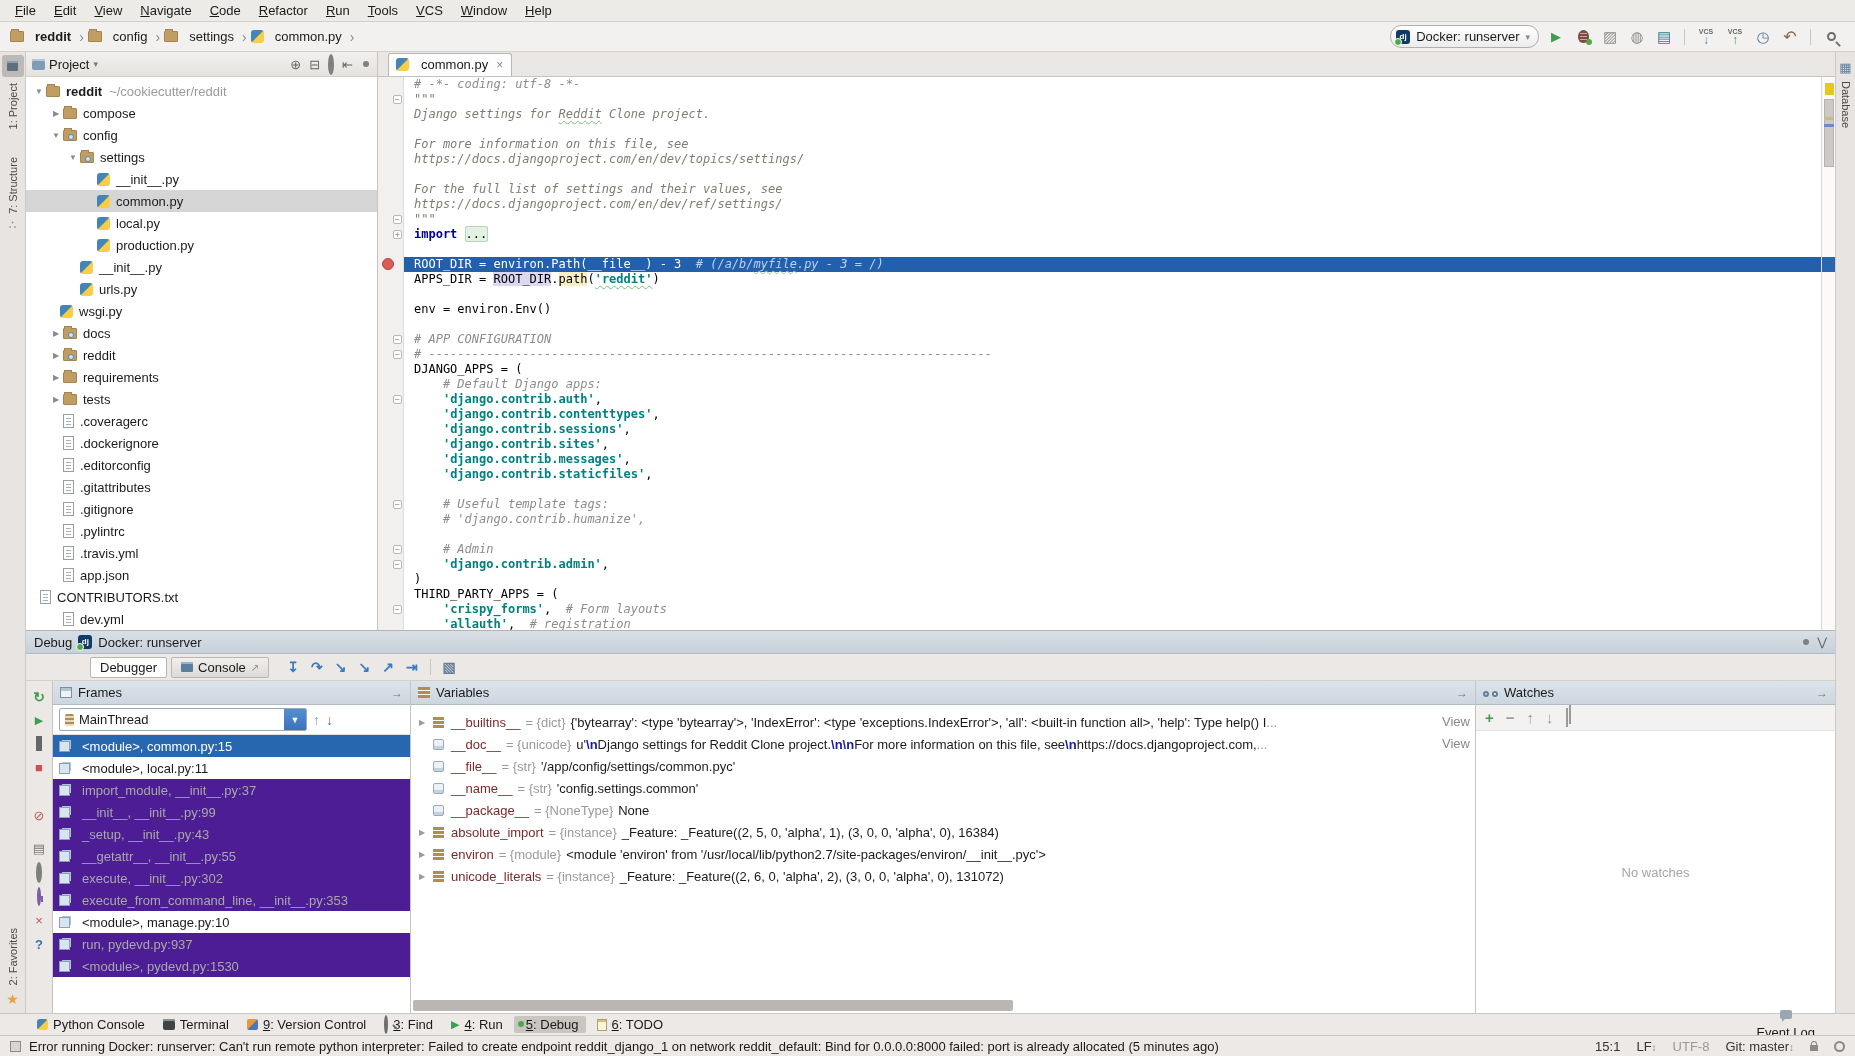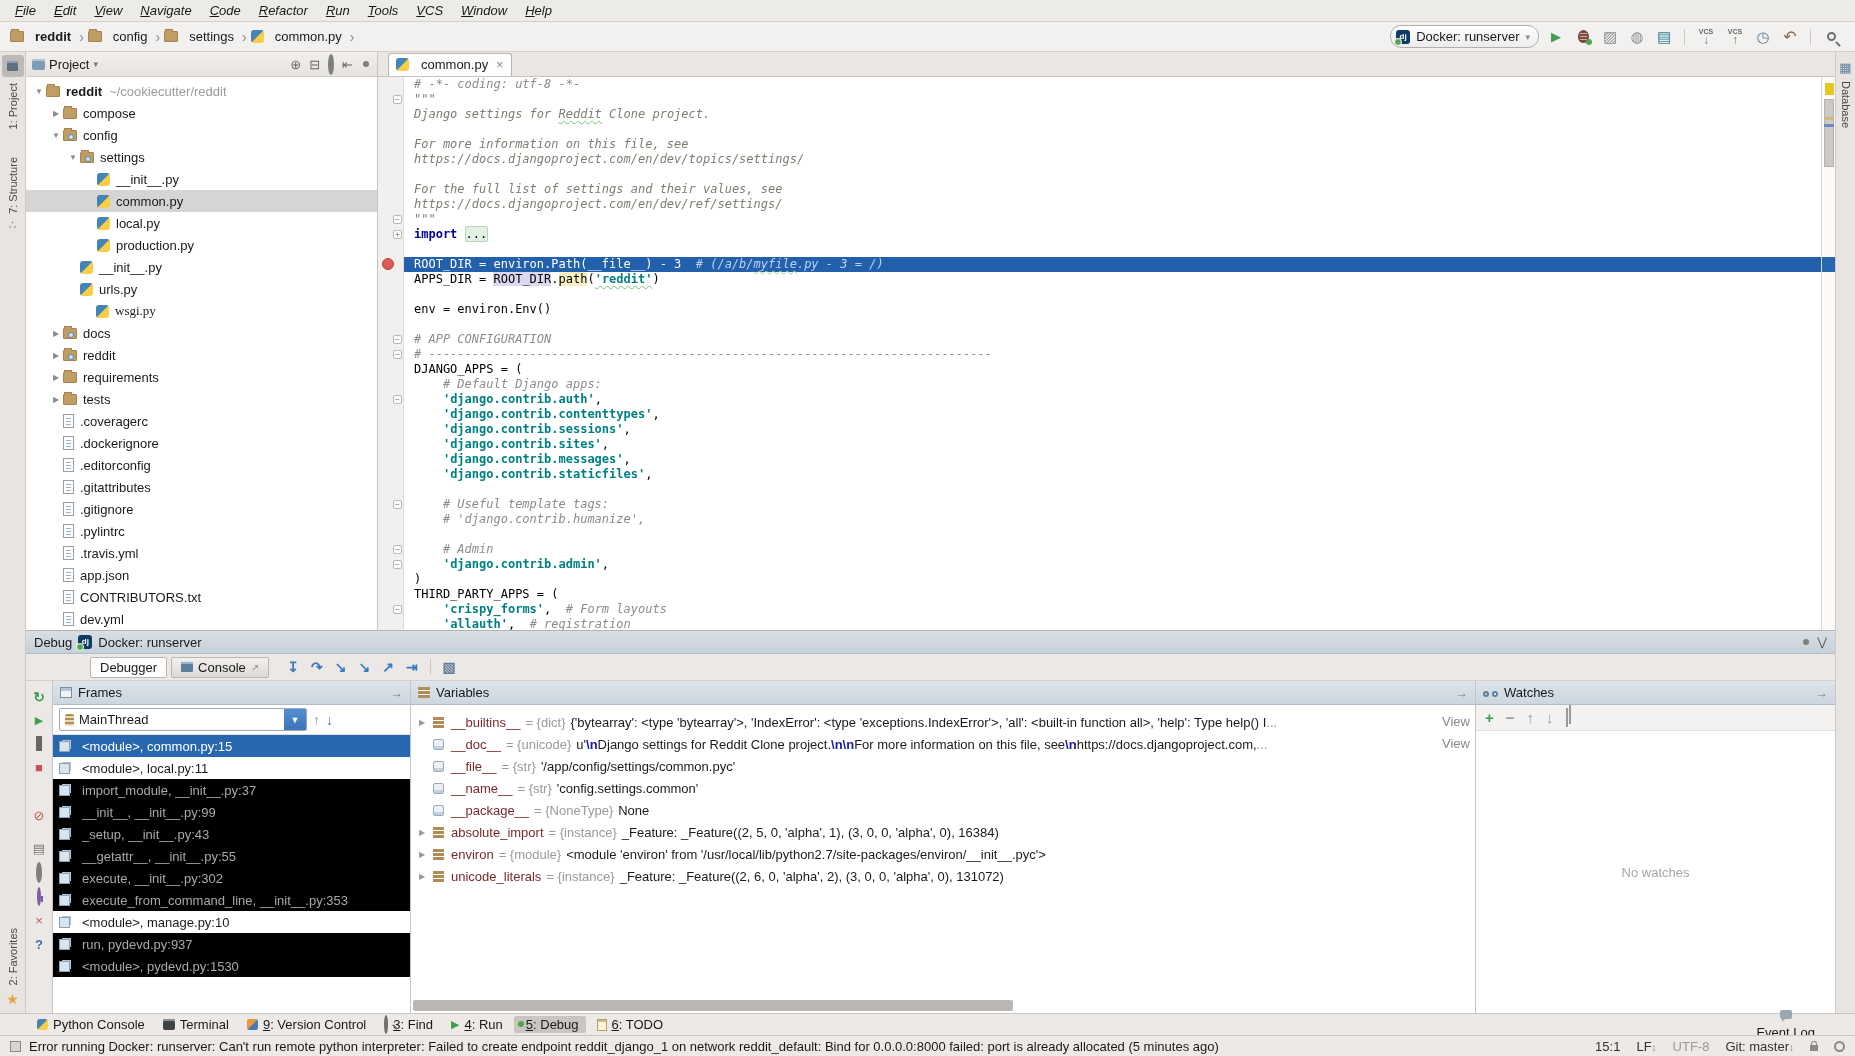--- a/index.html
+++ b/index.html
@@ -1,21 +1,21 @@
 <!DOCTYPE html>
 <html><head>
 <meta charset="utf-8">
 <style>
   * { margin:0; padding:0; box-sizing:border-box; }
   html,body { width:1855px; height:1056px; overflow:hidden; }
   body { font-family:"Liberation Sans",sans-serif; font-size:13px; color:#1a1a1a; background:#ebe8e5; position:relative; }
 
   
   #menubar { position:absolute; left:0; top:0; width:1855px; height:22px; background:#edeBE8; border-bottom:1px solid #d3d0cc; display:flex; align-items:center; padding-left:6px; }
-  .menu-item { display:inline-block; padding:0 9px; line-height:21px; cursor:default;font-style:italic; }
+  .menu-item { display:inline-block; padding:0 9px; line-height:21px; cursor:default; }
   .menu-item::first-letter { text-decoration:underline; }
 
   
   #topbar { position:absolute; left:0; top:22px; width:1855px; height:30px; background:#f3f1ef; border-bottom:1px solid #d3d0cc; display:flex; align-items:center; padding:0 14px 0 10px; }
   .crumb { display:flex; align-items:center; margin-right:4px; }
   .crumb::after { content:"\203A"; color:#8a8a8a; margin-left:8px; font-size:14px; }
   .crumb .clabel { margin-left:5px; }
   .b-1 { font-weight:bold; }
   #topbar-right { margin-left:auto; display:flex; align-items:center; gap:7px; }
 
@@ -153,21 +153,21 @@
   #thread-combo { display:flex; align-items:center; width:248px; height:23px; background:#fff; border:1px solid #9fa8b0; border-radius:2px; overflow:hidden; }
   .spool-glyph { width:9px; height:12px; margin:0 5px; background:repeating-linear-gradient(#b08d55 0 2px,#e8d9b8 2px 4px); border-radius:2px; }
   #thread-combo .combo-btn { margin-left:auto; width:22px; height:23px; background:linear-gradient(#5590d4,#3a72bb); color:#fff; display:flex; align-items:center; justify-content:center; font-size:9px; }
   .arr-up { color:#9a9a9a; font-weight:bold; font-size:14px; }
   .arr-down { color:#4a7ab5; font-weight:bold; font-size:14px; }
 
   #frames-list { flex:1; overflow:hidden; }
   .frame-row { height:22px; display:flex; align-items:center; padding-left:6px; gap:12px; white-space:nowrap; }
   .frame-row .fr-icon { width:11px; height:11px; flex:0 0 auto; background:#d8e4ee; border:1px solid #8aa0b4; box-shadow:2px -2px 0 -1px #b0c4d4; }
   .st-sel { background:#2767b0; color:#fff; }
-  .st-lib { background:#000000; color:#a9a9a9; }
+  .st-lib { background:#4c1d95; color:#a9a9a9; }
 
   #vars-list { flex:1; overflow:hidden; padding-top:6px; position:relative; }
   .var-row { height:22px; display:flex; align-items:center; padding-left:8px; white-space:nowrap; overflow:hidden; position:relative; }
   .var-exp { width:14px; flex:0 0 auto; font-size:8px; color:#9a9a9a; }
   .ve-1::before { content:"\25B6"; }
   .var-icon { flex:0 0 auto; margin-right:7px; }
   .vi-dict, .vi-inst { width:11px; height:11px; background:repeating-linear-gradient(#b08d55 0 3px,#fff 3px 4px); }
   .vi-str { width:11px; height:11px; background:#edf1f5; border:1px solid #9aaabb; border-radius:2px; box-shadow:inset 0 -3px 0 #c4d2de; }
   .var-name { color:#7a2a2a; }
   .var-type { color:#9a9a9a; margin:0 5px; }
@@ -383,21 +383,21 @@
         <span class="fi fi-py"></span>
         <span class="tname">__init__.py</span>
 
       </div>
       <div class="tree-row" style="padding-left: 40px;">
         <span class="tw tw-none"></span>
         <span class="fi fi-py"></span>
         <span class="tname">urls.py</span>
 
       </div>
-      <div class="tree-row" style="padding-left: 56px; font-family: Liberation Serif, serif;">
+      <div class="tree-row" style="padding-left: 20px;">
         <span class="tw tw-none"></span>
         <span class="fi fi-py"></span>
         <span class="tname">wsgi.py</span>
 
       </div>
       <div class="tree-row" style="padding-left: 23px;">
         <span class="tw tw-closed"></span>
         <span class="fi fi-folderpkg"></span>
         <span class="tname">docs</span>
 
@@ -461,21 +461,21 @@
         <span class="fi fi-file"></span>
         <span class="tname">.travis.yml</span>
 
       </div>
       <div class="tree-row" style="padding-left: 23px;">
         <span class="tw tw-none"></span>
         <span class="fi fi-file"></span>
         <span class="tname">app.json</span>
 
       </div>
-      <div class="tree-row" style="padding-left: 23px;">
+      <div class="tree-row" style="">
         <span class="tw tw-none"></span>
         <span class="fi fi-file"></span>
         <span class="tname">CONTRIBUTORS.txt</span>
 
       </div>
       <div class="tree-row" style="padding-left: 23px;">
         <span class="tw tw-none"></span>
         <span class="fi fi-file"></span>
         <span class="tname">dev.yml</span>
 

